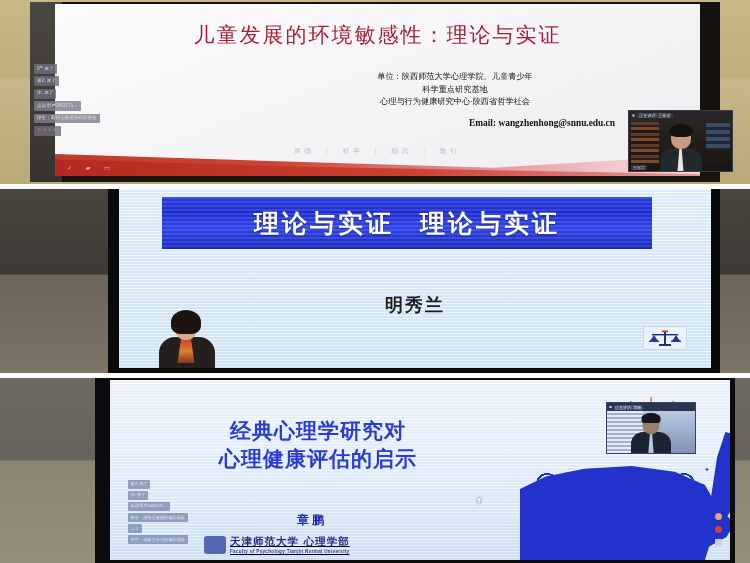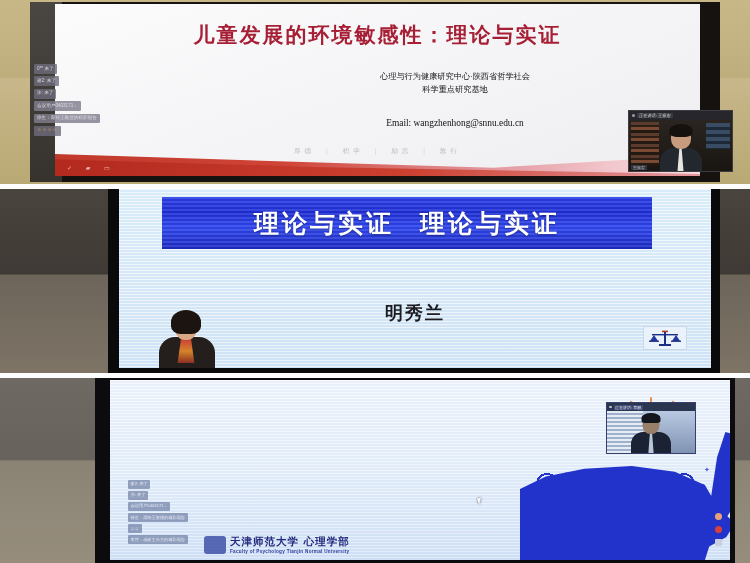--- a/index.html
+++ b/index.html
@@ -23,28 +23,28 @@
     background:#15120f; }
   .bezel-1::after{content:"";position:absolute;left:0;top:0;width:6px;height:100%;
     background:linear-gradient(90deg,#000,#2a2724);}
   .screen-1 { position:absolute; left:55px; top:4px; width:645px; height:172px;
     background:linear-gradient(160deg,#fbfbfc 0%,#f4f4f6 55%,#eeeef1 100%);
     overflow:hidden; }
   .side-strip-1 { position:absolute; left:30px; top:2px; width:32px; height:180px;
     background:linear-gradient(180deg,#4a4742,#36332f); }
 
   .slide1-title { position:absolute; left:0; width:100%; top:17px; text-align:center;
-    font-size:21px; font-weight:bold; color:#a61f35; letter-spacing:2px;
+    font-size:21px; font-weight:normal; color:#a61f35; letter-spacing:2px;
     font-family:"DejaVu Sans","Liberation Sans",sans-serif; }
   .slide1-body { position:absolute; right:95px; top:66px; width:300px; text-align:center;
     color:#16161a; font-size:8.2px; line-height:1.55;
     font-family:"DejaVu Serif","Liberation Serif",serif; }
   .slide1-body .ln { display:block; }
-  .slide1-email { position:absolute; right:95px; top:114px; width:300px; text-align:center;
-    color:#111; font-size:9.4px; font-weight:normal;
+  .slide1-email { position:absolute; right:85px; top:114px; width:300px; text-align:right;
+    color:#111; font-size:9.4px; font-weight:bold;
     font-family:"Liberation Serif",serif; }
   .slide1-motto { position:absolute; left:0; width:100%; top:143px; text-align:center;
     font-size:6.6px; color:#b9b9c6; letter-spacing:4px; }
   .slide1-motto span{ margin:0 5px; }
   .slide1-motto i{ font-style:normal; color:#d3d3dd; }
   .wave-1 { position:absolute; left:0; bottom:0; width:100%; height:38px;
     background:linear-gradient(105deg,#c0392b 0%, #cf4436 36%, #e08d93 64%, #f1c7cd 86%, #f7dfe3 100%);
     clip-path: polygon(0% 42%, 32% 60%, 68% 78%, 100% 46%, 100% 100%, 0% 100%); }
   .wave-1b { position:absolute; left:0; bottom:0; width:100%; height:24px;
     background:linear-gradient(100deg,#b3291e,#cc4030 55%,#e49aa0 100%);
@@ -97,21 +97,21 @@
     overflow:hidden; }
   .banner-2 { position:absolute; left:43px; top:8px; width:490px; height:52px;
     background:
       repeating-linear-gradient(180deg, rgba(255,255,255,.10) 0 2px, rgba(0,0,0,.06) 2px 4px),
       linear-gradient(180deg,#2b3fe8 0%,#1f2fd6 30%,#3047f0 58%,#1c2bc4 100%); }
   .banner-2 .btxt { position:absolute; inset:0; display:flex; align-items:center;
     justify-content:center; color:#fff; font-size:25px; font-weight:bold;
     letter-spacing:3px; font-family:"DejaVu Sans","Liberation Sans",sans-serif;
     text-shadow:0 1px 2px rgba(0,0,0,.35); }
   .banner-2 .gap { display:inline-block; width:26px; }
-  .name-2 { position:absolute; left:0; width:100%; top:112px; text-align:center;
+  .name-2 { position:absolute; left:0; width:100%; top:104px; text-align:center;
     font-size:18px; font-weight:bold; color:#1b1b20; letter-spacing:2px;
     font-family:"DejaVu Sans","Liberation Sans",sans-serif; }
   .logo-2 { position:absolute; right:24px; bottom:18px; width:44px; height:24px;
     background:#eaf2fb; border:1px solid #c9d9ea; display:flex; align-items:center;
     justify-content:center; }
   .speaker-2 { position:absolute; left:38px; bottom:0; width:60px; height:58px; }
   .sp-hair { position:absolute; left:14px; top:0; width:30px; height:24px;
     border-radius:52% 52% 34% 34%; background:#1b1410; }
   .sp-face { position:absolute; left:18px; top:6px; width:22px; height:24px;
     border-radius:46%; background:#d9a884; }
@@ -129,21 +129,21 @@
     background:
       repeating-linear-gradient(180deg, rgba(255,255,255,.40) 0 1px, rgba(205,222,244,.22) 1px 3px),
       linear-gradient(180deg,#f2f6fd 0%,#e7f0fb 46%,#cfe0f6 100%);
     overflow:hidden; }
   .title-3 { position:absolute; left:48px; top:37px; width:320px; text-align:center;
     font-size:21px; font-weight:bold; color:#2a3bd6; line-height:1.35; letter-spacing:1px;
     font-family:"DejaVu Sans","Liberation Sans",sans-serif; }
   .name-3 { position:absolute; left:112px; top:132px; width:180px; text-align:center;
     font-size:12px; font-weight:bold; color:#1d2ab0; letter-spacing:3px;
     font-family:"DejaVu Sans","Liberation Sans",sans-serif; }
-  .org-3 { position:absolute; left:120px; top:155px; width:230px; }
+  .org-3 { position:absolute; left:120px; top:155px; width:230px;text-decoration:underline; }
   .org-cn { font-size:10.5px; font-weight:bold; color:#23297e; letter-spacing:1px;
     font-family:"DejaVu Serif","Liberation Serif",serif; }
   .org-en { font-size:4.6px; font-weight:bold; color:#2b3a9b; letter-spacing:.3px;
     font-family:"Liberation Sans",sans-serif; }
   .org-logo { position:absolute; left:-26px; top:1px; width:22px; height:18px;
     border-radius:3px; background:#2b3c9c; opacity:.75; }
 
   .head-3 { position:absolute; left:410px; bottom:0; width:235px; height:110px; }
   .head-shape { position:absolute; left:0; bottom:0; width:215px; height:96px;
     background:#2233cc;
@@ -214,22 +214,23 @@
 
   <div class="panel" id="panel-1">
     <div class="room-1"></div>
     <div class="bezel-1"></div>
     <div class="side-strip-1"></div>
 
     <div class="screen-1">
       <div class="slide1-title">儿童发展的环境敏感性：理论与实证</div>
 
       <div class="slide1-body">
+        <span class="ln">单位：陕西师范大学心理学院、儿童青少年</span>
+        <span class="ln">科学重点研究基地</span>
         <span class="ln">心理与行为健康研究中心·陕西省哲学社会</span>
-        <span class="ln">科学重点研究基地</span>
       </div>
 
       <div class="slide1-email">Email: wangzhenhong@snnu.edu.cn</div>
 
       <div class="slide1-motto">
         <span>厚德</span>
         <i>|</i>
         <span>积学</span>
         <i>|</i>
         <span>励志</span>
@@ -302,21 +303,26 @@
         <div class="sp-hair"></div>
       </div>
     </div>
   </div>
 
   <div class="panel" id="panel-3">
     <div class="room-3"></div>
     <div class="bezel-3"></div>
 
     <div class="screen-3">
-
+      <div class="title-3">
+        <div>经典心理学研究对</div>
+        <div>心理健康评估的启示</div>
+      </div>
+
+      <div class="name-3">章鹏</div>
 
       <div class="org-3">
         <div class="org-logo"></div>
         <div class="org-cn">天津师范大学  心理学部</div>
         <div class="org-en">Faculty of Psychology Tianjin Normal University</div>
       </div>
 
       <div class="bulb-3">
         <div class="bulb-glass"></div>
         <div class="bulb-fil"></div>

